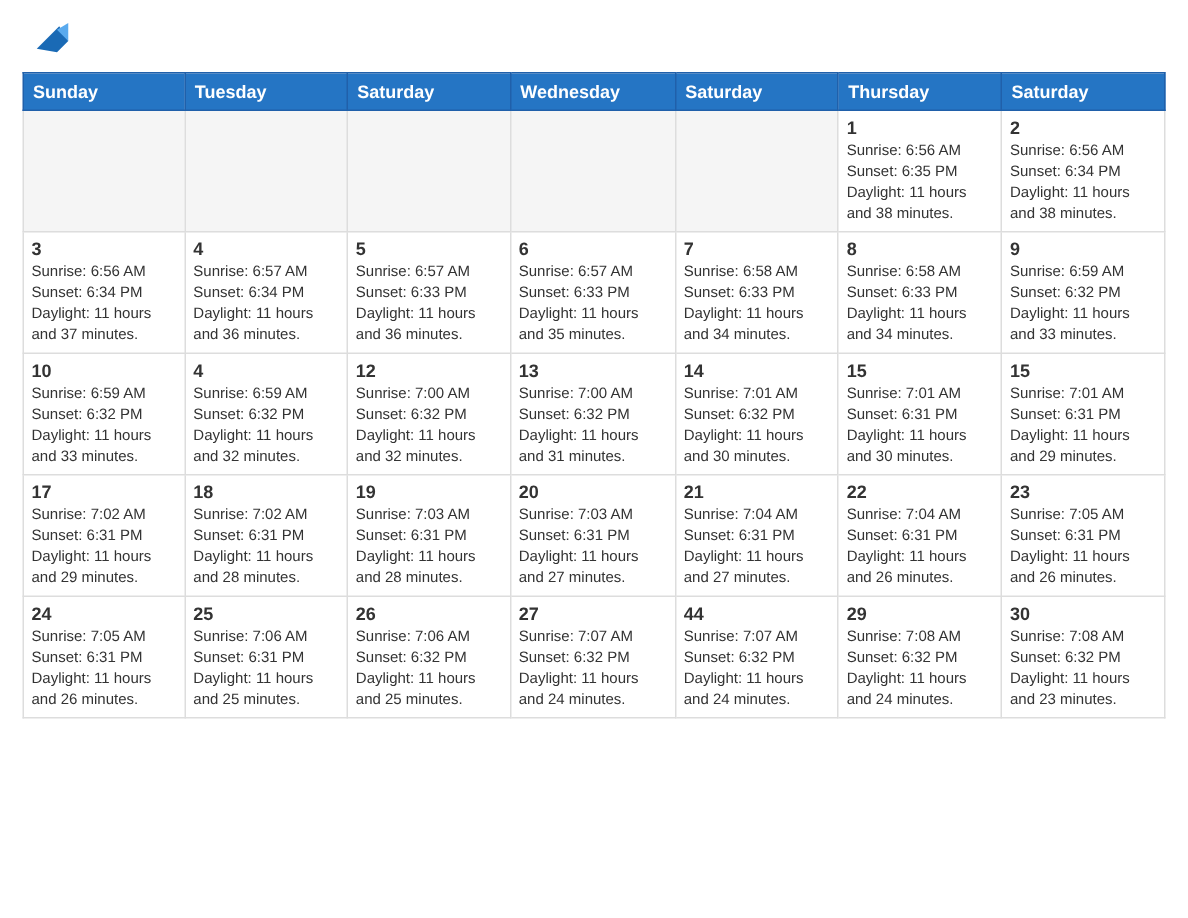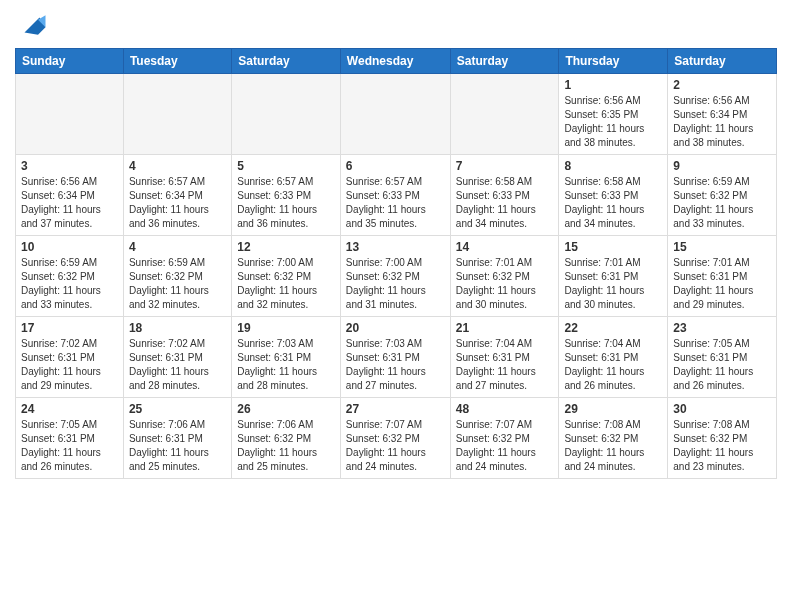--- a/index.html
+++ b/index.html
@@ -247,21 +247,21 @@
           </td>
           <td>
             <span class="day-num">26</span>
             <div class="day-info">Sunrise: 7:06 AM<br>Sunset: 6:32 PM<br>Daylight: 11 hours<br>and 25 minutes.</div>
           </td>
           <td>
             <span class="day-num">27</span>
             <div class="day-info">Sunrise: 7:07 AM<br>Sunset: 6:32 PM<br>Daylight: 11 hours<br>and 24 minutes.</div>
           </td>
           <td>
-            <span class="day-num">48</span>
+            <span class="day-num">44</span>
             <div class="day-info">Sunrise: 7:07 AM<br>Sunset: 6:32 PM<br>Daylight: 11 hours<br>and 24 minutes.</div>
           </td>
           <td>
             <span class="day-num">29</span>
             <div class="day-info">Sunrise: 7:08 AM<br>Sunset: 6:32 PM<br>Daylight: 11 hours<br>and 24 minutes.</div>
           </td>
           <td>
             <span class="day-num">30</span>
             <div class="day-info">Sunrise: 7:08 AM<br>Sunset: 6:32 PM<br>Daylight: 11 hours<br>and 23 minutes.</div>
           </td>

